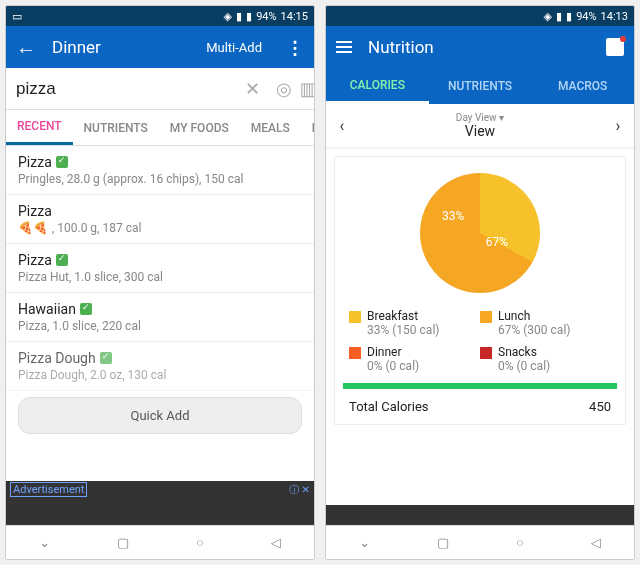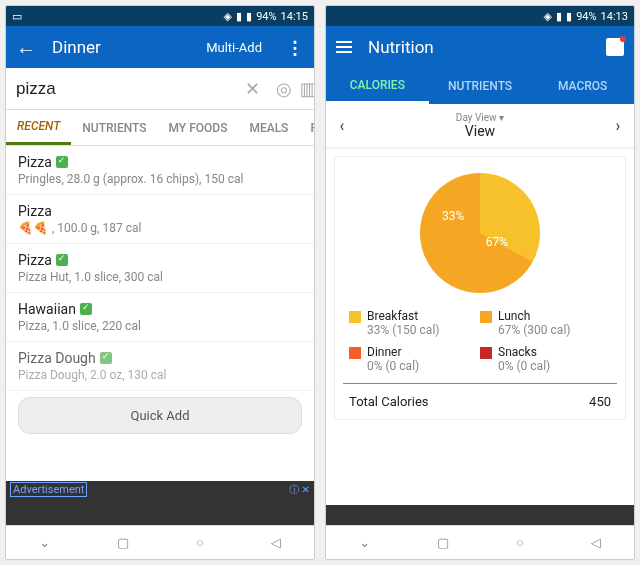--- a/index.html
+++ b/index.html
@@ -72,21 +72,21 @@
   }
   .tab {
     padding: 0 11px;
     display: flex;
     align-items: center;
     font-size: 12px;
     font-weight: 500;
     color: #888;
     white-space: nowrap;
   }
-  .tab.active { color: #a16207; border-bottom: 3px solid #4d7c0f; font-style: italic; }
+  .tab.active { color: #ec4899; border-bottom: 3px solid #0369a1; }
   .list { flex: 1; overflow: hidden; }
   .list-item {
     padding: 8px 12px;
     border-bottom: 1px solid #eee;
   }
   .list-item .row1 { display: flex; align-items: center; gap: 4px; font-size: 14px; color: #222; }
   .list-item .row2 { font-size: 12px; color: #888; margin-top: 2px; display:flex; align-items:center; gap:4px;}
   .verified {
     display: inline-block;
     width: 12px; height: 12px;
@@ -180,21 +180,21 @@
   .legend { display:grid; grid-template-columns: 1fr 1fr; gap:8px 0; padding:0 6px;}
   .legend-item { display:flex; gap:6px; }
   .swatch { width:12px; height:12px; margin-top:2px; flex-shrink:0;}
   .legend-item .txt { font-size:12px; }
   .legend-item .txt .name { color:#222; }
   .legend-item .txt .val { color:#888; }
   .total {
     display:flex;
     justify-content:space-between;
     padding:10px 6px 2px;
-    border-top:1px solid #22c55e;
+    border-top:6px solid #22c55e;
     margin-top:10px;
     font-size:13px;
   }
   .hamburger { display:flex; flex-direction:column; gap:3px;}
   .hamburger span { display:block; width:16px; height:2px; background:#fff;}
   .back-arrow { font-size:20px; }
   .dots { font-size:18px; font-weight:bold; }
   .gray-icon { color:#aaa; font-size:18px;}
   .pizza-emoji { font-size:12px;}
 </style>

